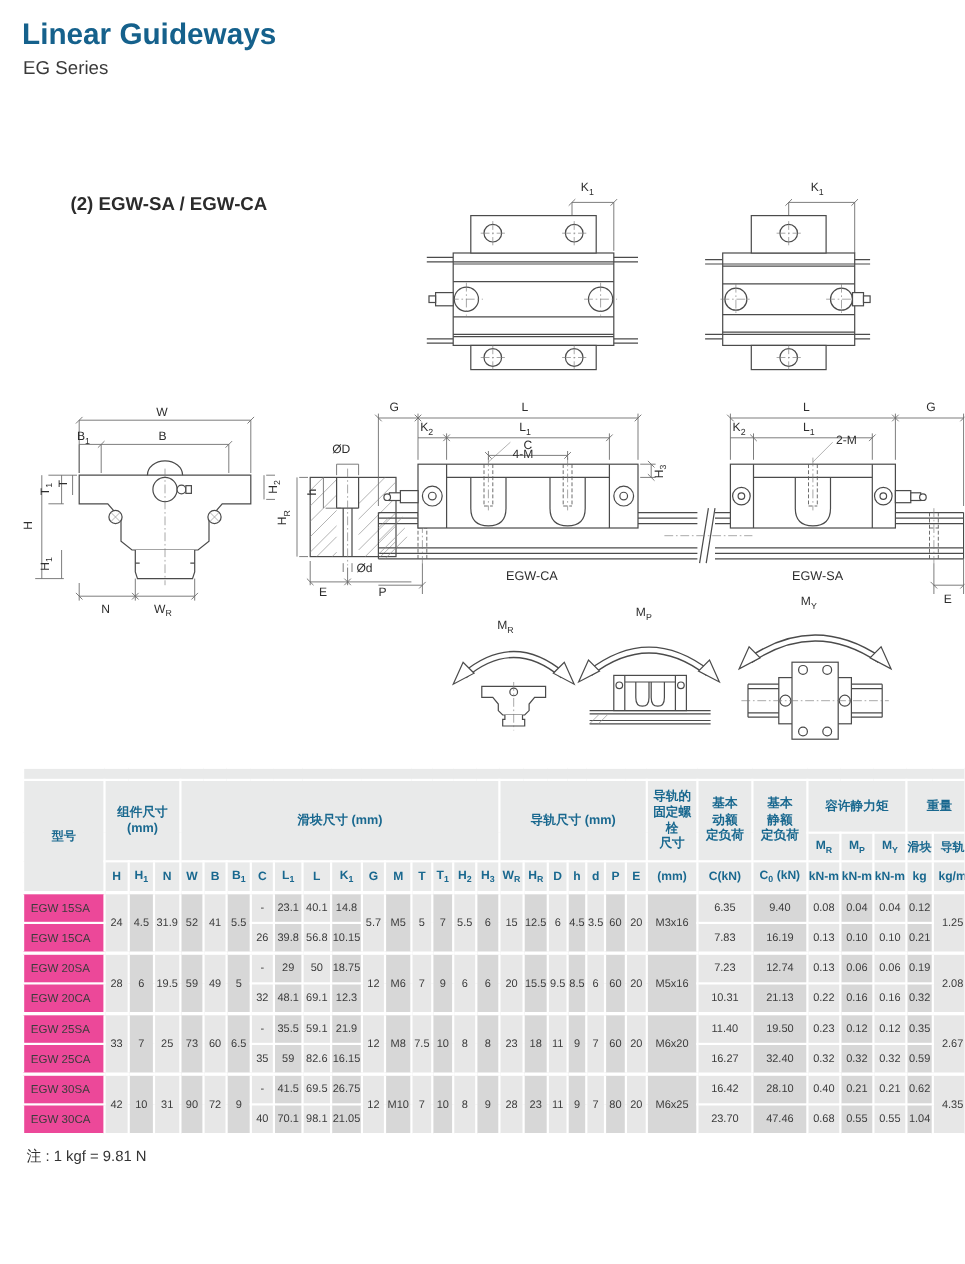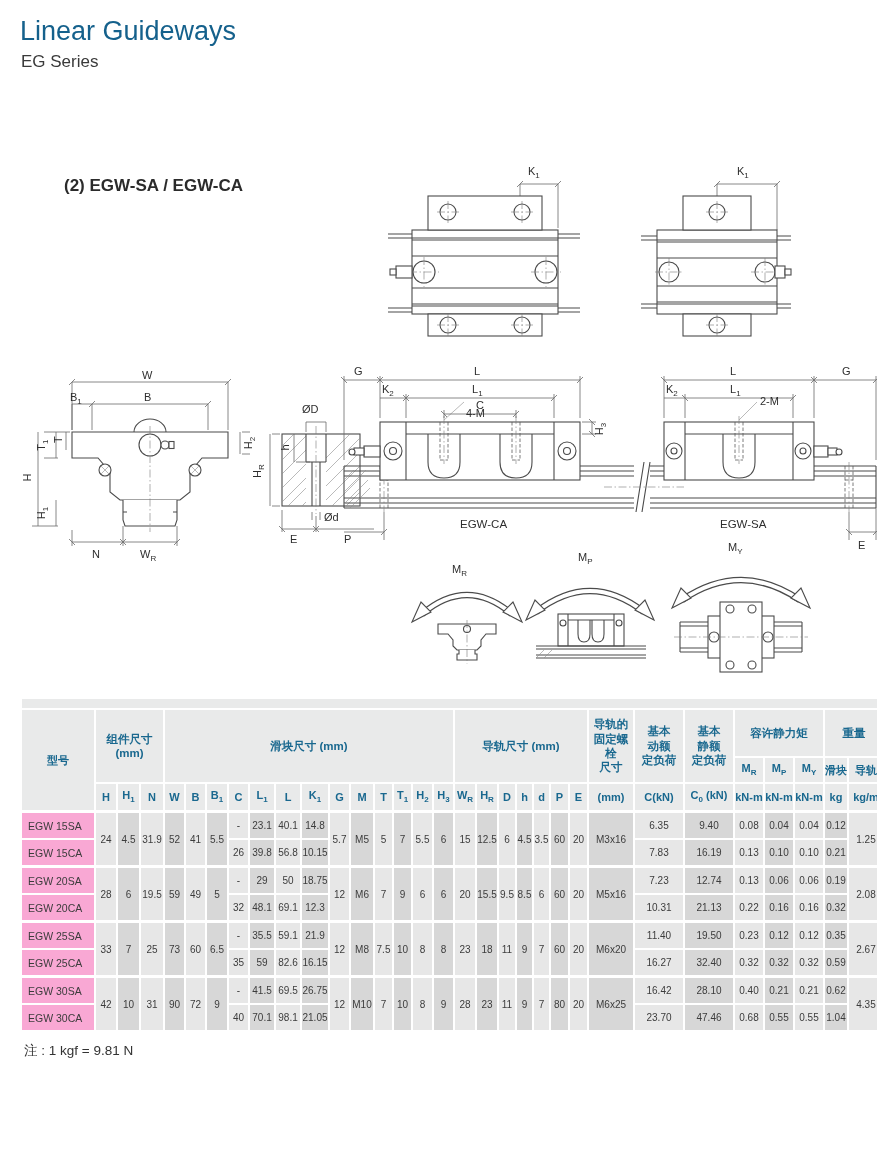--- a/index.html
+++ b/index.html
@@ -1,18 +1,18 @@
 <!DOCTYPE html>
 <html><head>
 <meta charset="utf-8">
 <style>
   html,body{margin:0;padding:0;background:#fff;}
   .page{position:relative;width:877px;height:1149px;background:#fff;overflow:hidden;
         font-family:"Liberation Sans","DejaVu Sans",sans-serif;color:#3f3f3f;}
-  h1.title{position:absolute;left:20px;top:16px;margin:0;font-size:27px;font-weight:normal;
+  h1.title{position:absolute;left:20px;top:16px;margin:0;font-size:27px;font-weight:bold;
            color:#15618c;letter-spacing:0;}
   .series{position:absolute;left:21px;top:52px;font-size:17px;color:#3a3a3a;}
   .section-label{position:absolute;left:64px;top:176px;font-size:17px;font-weight:bold;color:#2b2b2b;}
 
   .panel{position:absolute;}
   .panel svg{display:block;overflow:visible;}
   .dlab{position:absolute;font-size:11px;color:#2e2e2e;white-space:nowrap;line-height:1;}
   .dlab sub{font-size:8px;}
   .vlab{position:absolute;font-size:11px;color:#2e2e2e;white-space:nowrap;line-height:1;
         transform:rotate(-90deg);transform-origin:center center;width:22px;text-align:center;}
@@ -35,21 +35,21 @@
               width:838px;}
   .dims-table td,.dims-table th{border:2px solid #fff;padding:0;vertical-align:middle;text-align:center;}
   .dims-table .cap td{height:9px;background:#e9eaea;border-bottom:2px solid #fff;}
   .hd{background:#e9eaea;color:#19688f;font-weight:bold;font-size:11px;}
   .grp{white-space:pre-line;font-size:11.5px;line-height:1.25;}
   .row-groups th{height:46px;}
   .row-mid th{height:24px;}
   .row-letters th{height:26px;}
   .hd sub{font-size:8px;}
   tbody td{font-size:10px;color:#3c3c3c;height:25px;}
-  .model{background:#f9a8d4;text-align:left !important;padding-left:6px !important;font-size:10.5px;}
+  .model{background:#ec4899;text-align:left !important;padding-left:6px !important;font-size:10.5px;}
   .cL{background:#e7e7e7;}
   .cD{background:#d7d7d7;}
   tr.gtop td{border-top:3px solid #fff;}
   .note{position:absolute;left:24px;top:1042px;font-size:13.5px;color:#333;}
 </style>
 </head>
 <body>
 
 <div class="page">
 

